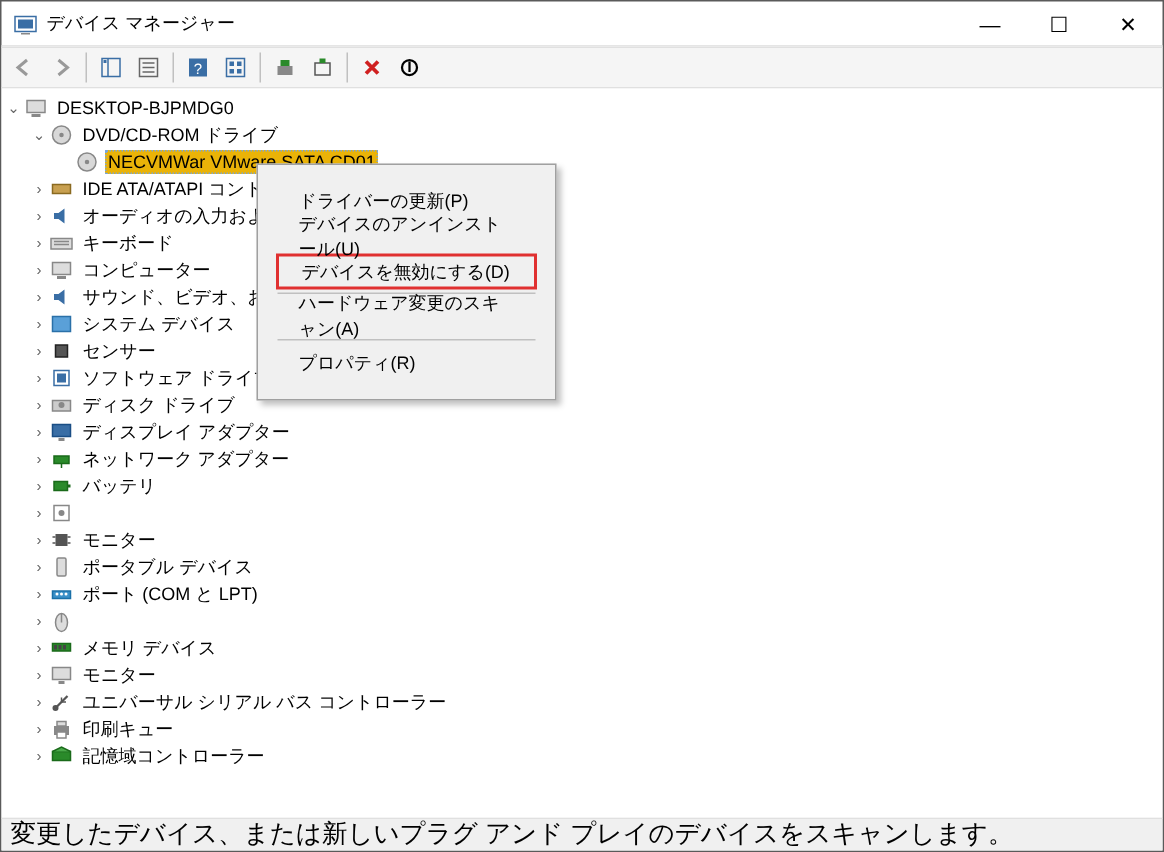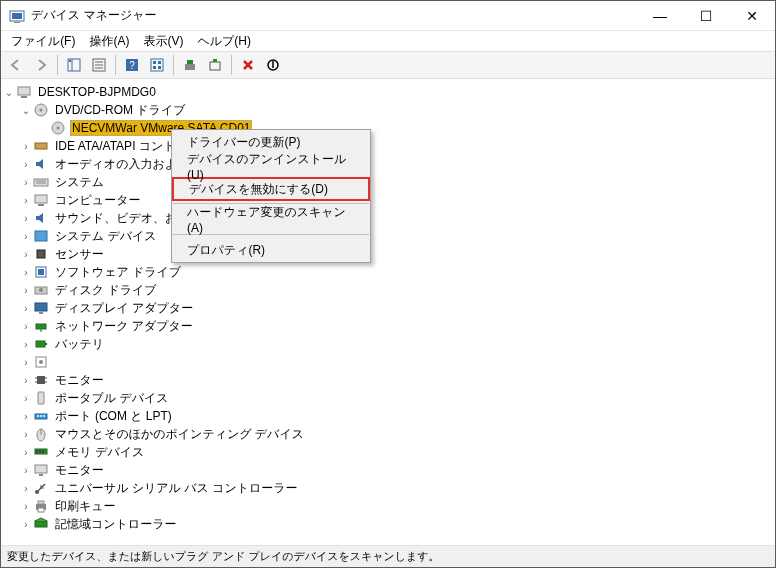--- a/index.html
+++ b/index.html
@@ -17,25 +17,25 @@
   .toolbar .sep { width:1px; height:20px; background:#c0c0c0; margin:0 2px;}
   .content { flex:1; overflow:auto; background:#fff; padding:4px 2px 4px 2px; position:relative;}
   .tree { list-style:none; margin:0; padding:0; }
   .tree ul { list-style:none; margin:0; padding:0; padding-left:17px;}
   .node { display:flex; align-items:center; height:18px; white-space:nowrap; }
   .exp { width:12px; height:12px; display:flex; align-items:center; justify-content:center; font-size:10px; color:#666; margin-right:1px;}
   .exp.none { visibility:hidden;}
   .devicon { width:16px; height:16px; margin-right:4px; display:flex; align-items:center; justify-content:center;}
   .label { padding:0 2px; }
   .label.sel { background:#eab308; border:1px dotted #7aa7d8; padding:0 1px;}
-  .ctxmenu { position:absolute; top:50px; left:170px; width:200px; background:#f0f0f0; border:1px solid #a0a0a0; box-shadow:3px 3px 4px rgba(0,0,0,0.25); z-index:10; padding:0;}
+  .ctxmenu { position:absolute; top:50px; left:170px; width:200px; background:#f0f0f0; border:1px solid #a0a0a0; box-shadow:3px 3px 4px rgba(0,0,0,0.25); z-index:10; padding:12px;}
   .ctxmenu .cmitem { height:24px; display:flex; align-items:center; padding:0 15px; font-size:12px;}
   .ctxmenu .cmsep { height:1px; background:#c0c0c0; margin:3px 1px;}
   .ctxmenu .highlight { border:2px solid #e03030; height:24px; margin:-1px 0;}
-  .statusbar { height:22px; border-top:1px solid #e0e0e0; background:#f0f0f0; display:flex; align-items:center; padding:0 6px; font-size:11px;}
+  .statusbar { height:22px; border-top:1px solid #e0e0e0; background:#f0f0f0; display:flex; align-items:flex-end; padding:0 6px; font-size:17px;}
   svg { display:block; }
 </style>
 </head>
 <body>
 
 <div class="window">
 
   <div class="titlebar">
     <span class="ticon">
       <svg width="16" height="16">
@@ -45,26 +45,20 @@
         </svg>
     </span>
     <span class="title">デバイス マネージャー</span>
     <div class="btns">
       <div class="tbtn">—</div>
       <div class="tbtn">☐</div>
       <div class="tbtn">✕</div>
     </div>
   </div>
 
-  <div class="menubar">
-    <span class="mitem">ファイル(F)</span>
-    <span class="mitem">操作(A)</span>
-    <span class="mitem">表示(V)</span>
-    <span class="mitem">ヘルプ(H)</span>
-  </div>
 
   <div class="toolbar">
     <div class="tbitem">
         <svg width="14" height="14">
           <path d="M9 2 L3 7 L9 12" fill="none" stroke="#999" stroke-width="2"></path>
         </svg>
       </div>
     <div class="tbitem">
         <svg width="14" height="14">
           <path d="M5 2 L11 7 L5 12" fill="none" stroke="#999" stroke-width="2"></path>
@@ -194,21 +188,21 @@
           <li>
               <div class="node">
                 <span class="exp">›</span>
                 <span class="devicon">
                   <svg width="16" height="16">
                     <rect x="1" y="5" width="14" height="7" fill="#ddd" stroke="#888"></rect>
                     <line x1="3" y1="7" x2="13" y2="7" stroke="#888"></line>
                     <line x1="3" y1="9" x2="13" y2="9" stroke="#888"></line>
                   </svg>
                 </span>
-                <span class="label">システム</span>
+                <span class="label">キーボード</span>
               </div>
             </li>
           <li>
               <div class="node">
                 <span class="exp">›</span>
                 <span class="devicon">
                   <svg width="16" height="16">
                     <rect x="2" y="3" width="12" height="8" fill="#ddd" stroke="#888"></rect>
                     <rect x="5" y="12" width="6" height="2" fill="#888"></rect>
                   </svg>
@@ -362,21 +356,20 @@
             </li>
           <li>
               <div class="node">
                 <span class="exp">›</span>
                 <span class="devicon">
                   <svg width="16" height="16">
                     <ellipse cx="8" cy="9" rx="4" ry="6" fill="#ddd" stroke="#888"></ellipse>
                     <line x1="8" y1="3" x2="8" y2="9" stroke="#888"></line>
                   </svg>
                 </span>
-                <span class="label">マウスとそのほかのポインティング デバイス</span>
               </div>
             </li>
           <li>
               <div class="node">
                 <span class="exp">›</span>
                 <span class="devicon">
                   <svg width="16" height="16">
                     <rect x="2" y="5" width="12" height="5" fill="#2a8a2a" stroke="#1a6a1a"></rect>
                     <rect x="3" y="6" width="2" height="3" fill="#444"></rect>
                     <rect x="6" y="6" width="2" height="3" fill="#444"></rect>

